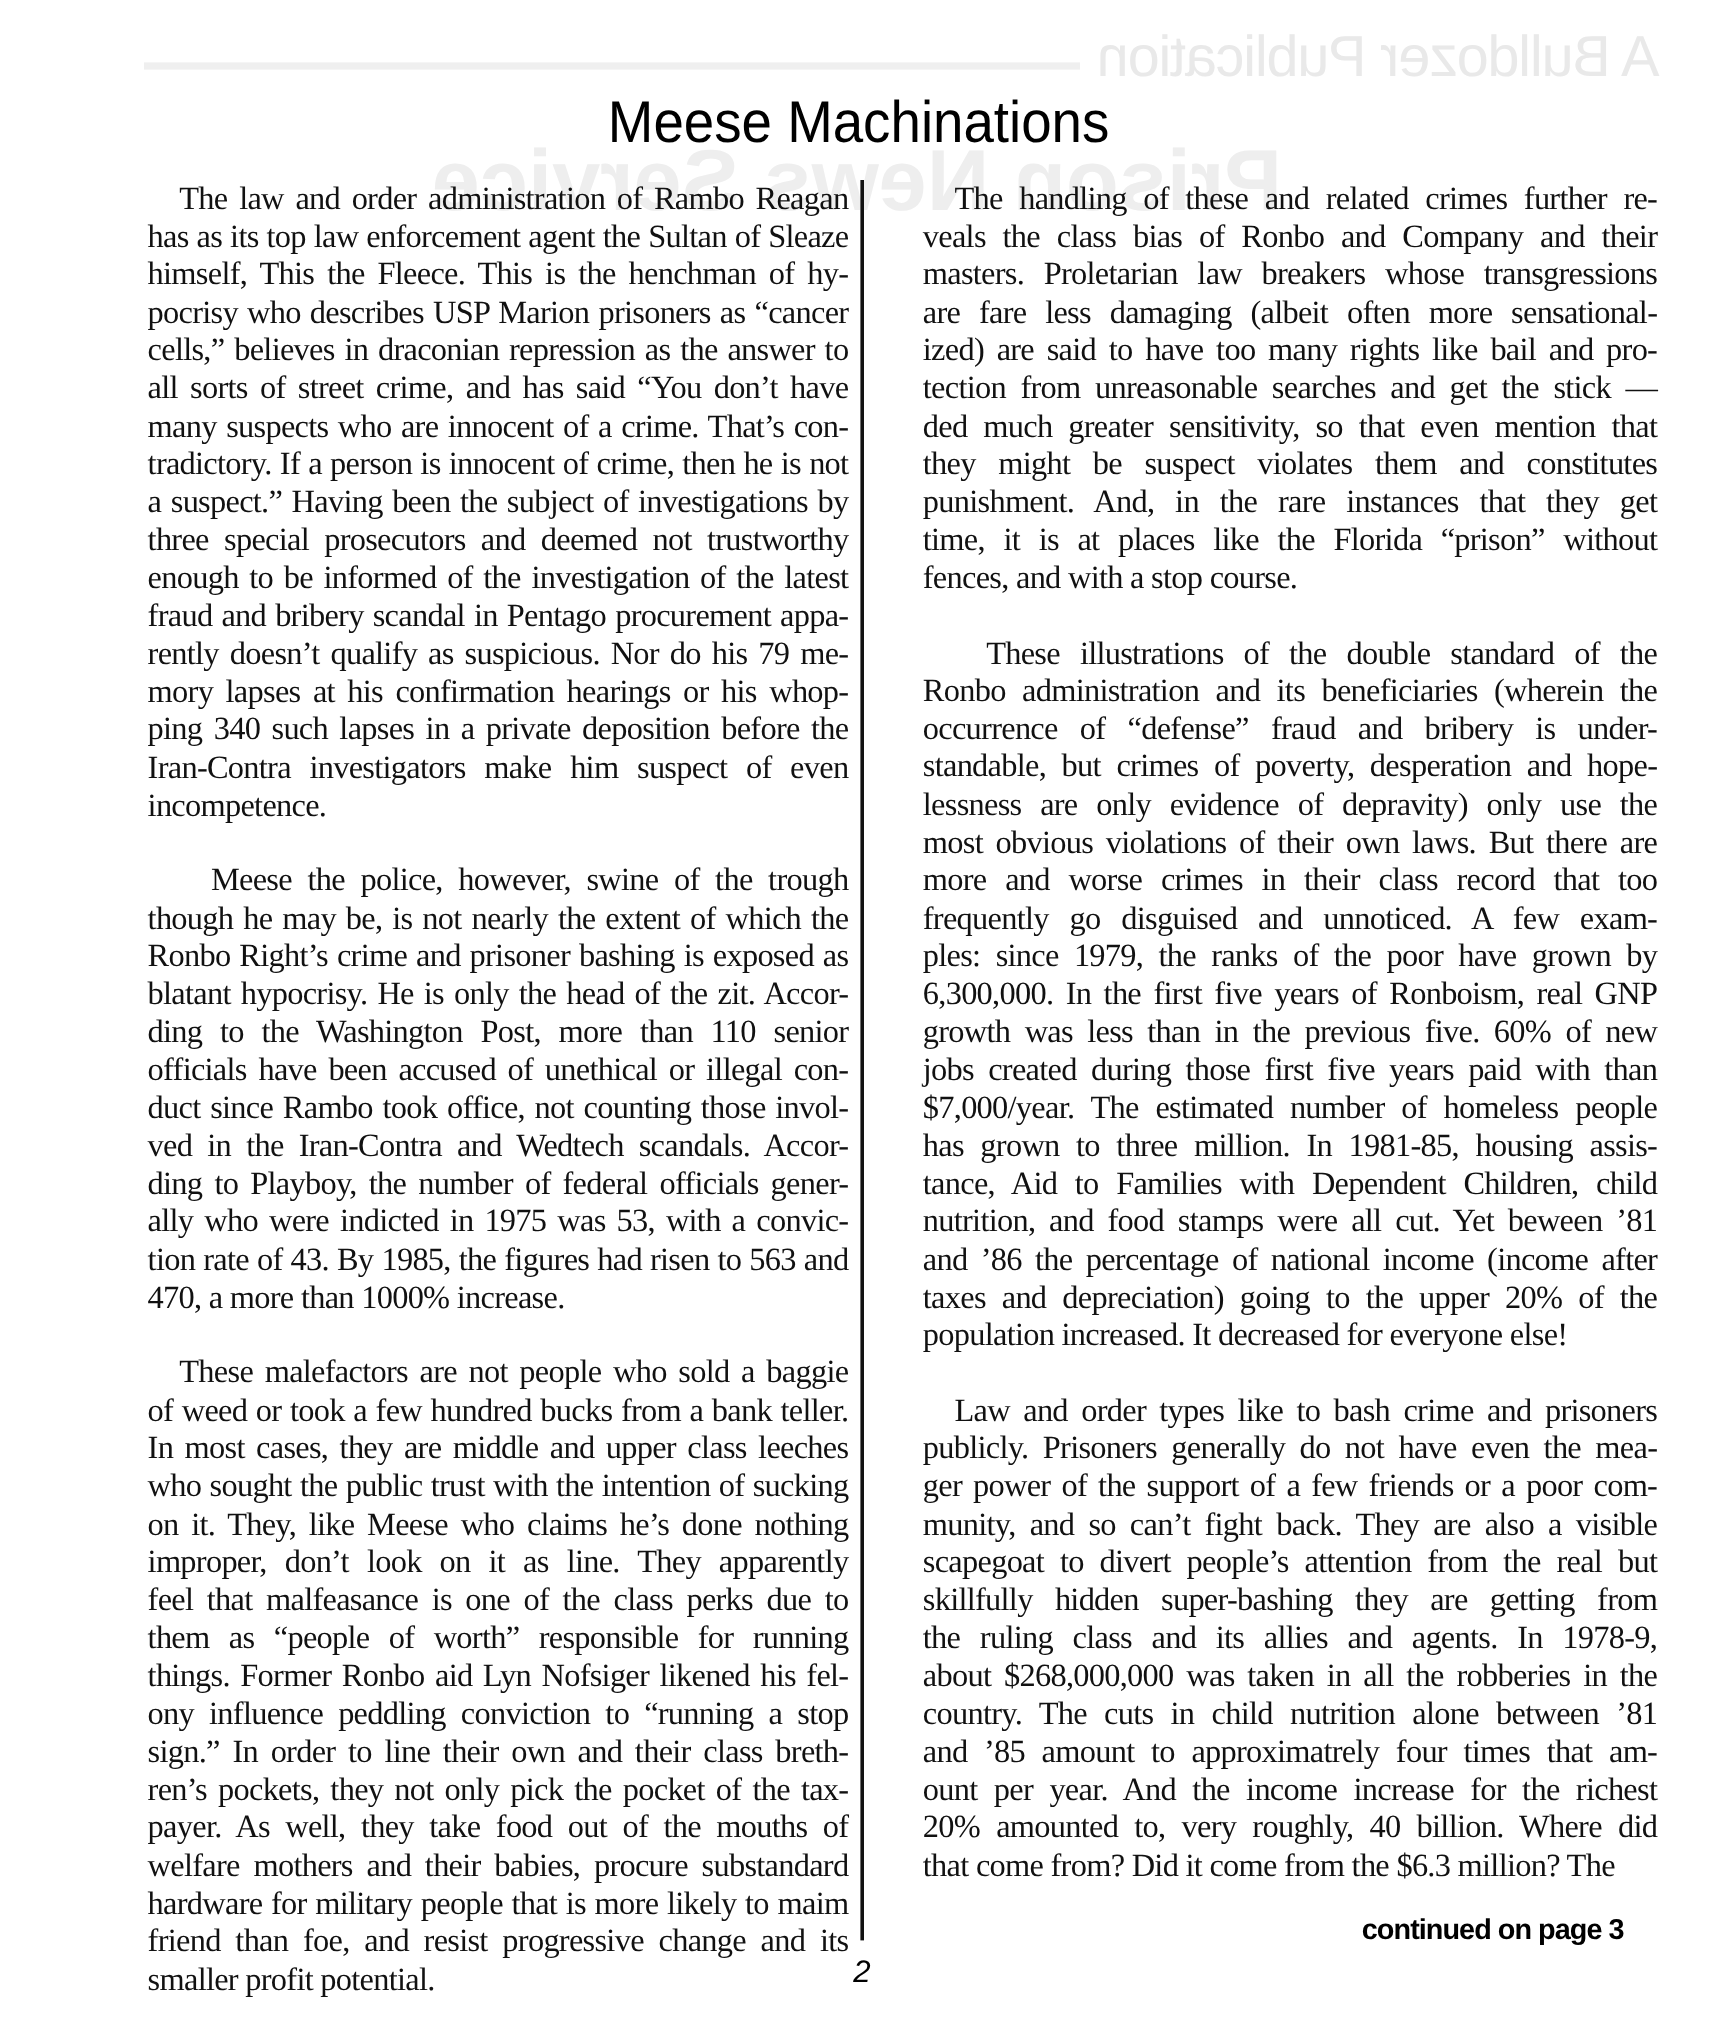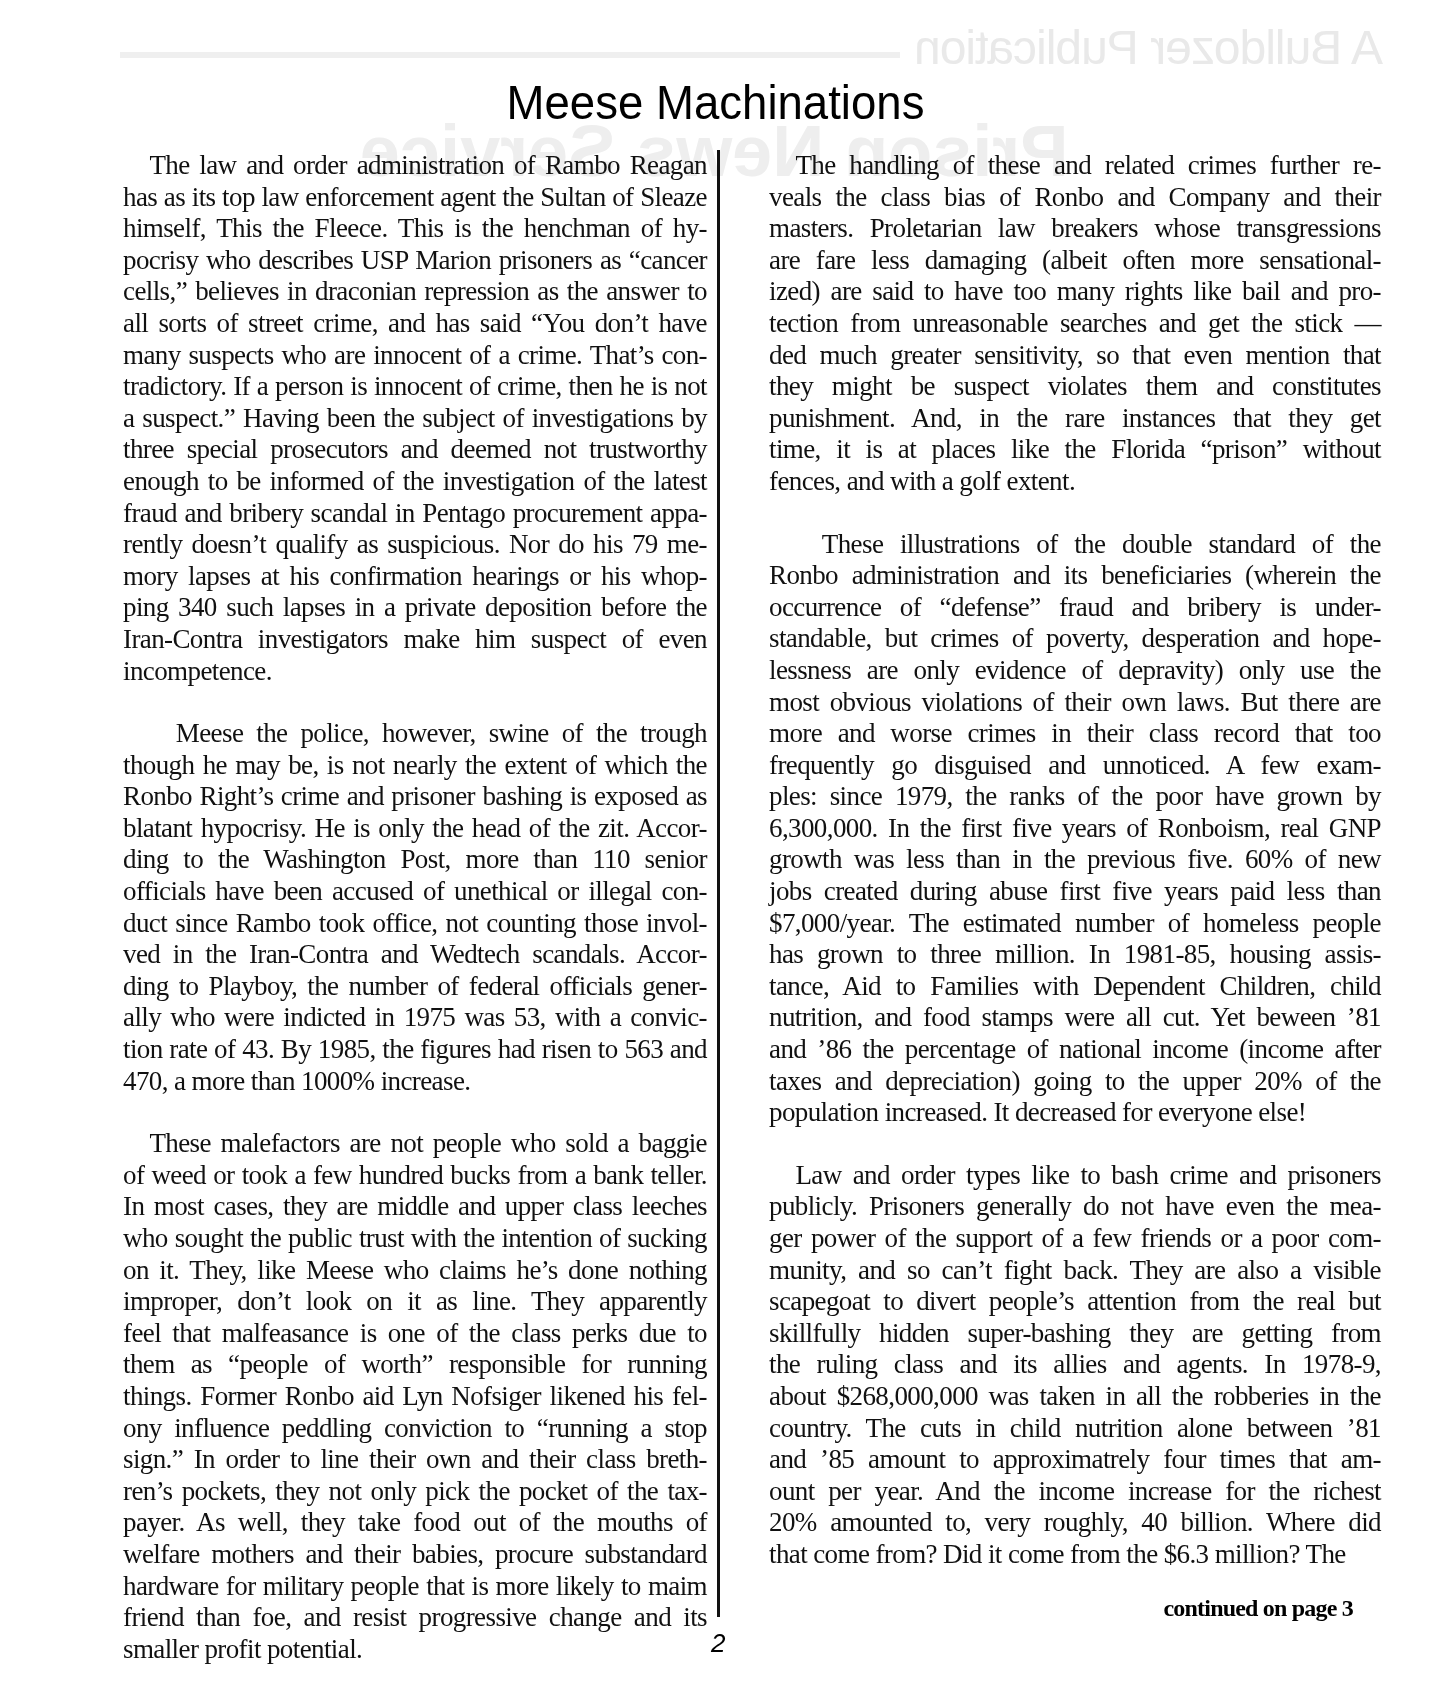--- a/index.html
+++ b/index.html
@@ -9,21 +9,21 @@
   .bleed2 { left:360px; top:110px; font-size:72px; color:#eeeeee; font-weight:bold; }
   .bleed-rule { position:absolute; left:120px; top:52px; width:780px; height:6px; background:#efefef; }
   .title { position:absolute; left:0; width:1431px; top:74px; text-align:center; font-family:"Liberation Sans", sans-serif; font-size:49px; line-height:56px; color:#000; transform:scaleX(0.93); }
   .col { position:absolute; top:150px; width:584px; }
   .col-left { left:123px; }
   .col-right { left:740px; width:612px;margin-left:29px; }
   .line { font-size:27px; line-height:31.6px; white-space:nowrap; text-align:justify; text-align-last:justify; height:31.6px; letter-spacing:-0.6px; }
   .line.last { text-align-last:left; }
   .para { margin-bottom:31px; }
   .divider { position:absolute; left:717px; top:150px; width:3px; height:1467px; background:#111; }
-  .cont { position:absolute; right:78px; top:1595px; font-family:Liberation Serif, serif; font-weight:bold; font-size:24px; letter-spacing:-0.8px; color:#000; }
+  .cont { position:absolute; right:78px; top:1595px; font-family:Liberation Sans, sans-serif; font-weight:bold; font-size:24px; letter-spacing:-0.8px; color:#000; }
   .pageno { position:absolute; left:711px; top:1628px; font-family:"Liberation Sans", sans-serif; font-style:italic; font-size:26px; color:#000; }
 </style>
 </head>
 <body>
 
 <div class="bleed-rule"></div>
 <div class="bleed bleed1">A Bulldozer Publication</div>
 <div class="bleed bleed2">Prison News Service</div>
 
 <h1 class="title" style="margin:0;font-weight:normal;">Meese Machinations</h1>
@@ -88,35 +88,35 @@
       <div class="line"> The handling of these and related crimes further re-</div>
       <div class="line">veals the class bias of Ronbo and Company and their</div>
       <div class="line">masters.  Proletarian law breakers whose transgressions</div>
       <div class="line">are fare less damaging (albeit often more sensational-</div>
       <div class="line">ized) are said to have too many rights like bail and pro-</div>
       <div class="line">tection from unreasonable searches and get the stick —</div>
       <div class="line">ded much greater sensitivity, so that even mention that</div>
       <div class="line">they might be suspect violates them and constitutes</div>
       <div class="line">punishment.  And, in the rare instances that they get</div>
       <div class="line">time, it is at places like the Florida “prison” without</div>
-      <div class="line last">fences, and with a golf extent.</div>
+      <div class="line last">fences, and with a stop course.</div>
     </div>
     <div class="para">
       <div class="line">  These illustrations of the double standard of the</div>
       <div class="line">Ronbo administration and its beneficiaries (wherein the</div>
       <div class="line">occurrence of “defense” fraud and bribery is under-</div>
       <div class="line">standable, but crimes of poverty, desperation and hope-</div>
       <div class="line">lessness are only evidence of depravity) only use the</div>
       <div class="line">most obvious violations of their own laws.  But there are</div>
       <div class="line">more and worse crimes in their class record that too</div>
       <div class="line">frequently go disguised and unnoticed.  A few exam-</div>
       <div class="line">ples: since 1979, the ranks of the poor have grown by</div>
       <div class="line">6,300,000.  In the first five years of Ronboism, real GNP</div>
       <div class="line">growth was less  than in the previous five.  60% of new</div>
-      <div class="line">jobs created during abuse first five years paid less than</div>
+      <div class="line">jobs created during those first five years paid with than</div>
       <div class="line">$7,000/year.  The estimated number of homeless people</div>
       <div class="line">has grown to three million.  In 1981-85, housing assis-</div>
       <div class="line">tance, Aid to Families with Dependent Children, child</div>
       <div class="line">nutrition, and food stamps were all cut.  Yet beween ’81</div>
       <div class="line">and ’86 the percentage of national income (income after</div>
       <div class="line">taxes and depreciation) going to the upper 20% of the</div>
       <div class="line last">population increased.  It decreased for everyone else!</div>
     </div>
     <div class="para">
       <div class="line"> Law and order types like to bash crime and prisoners</div>

